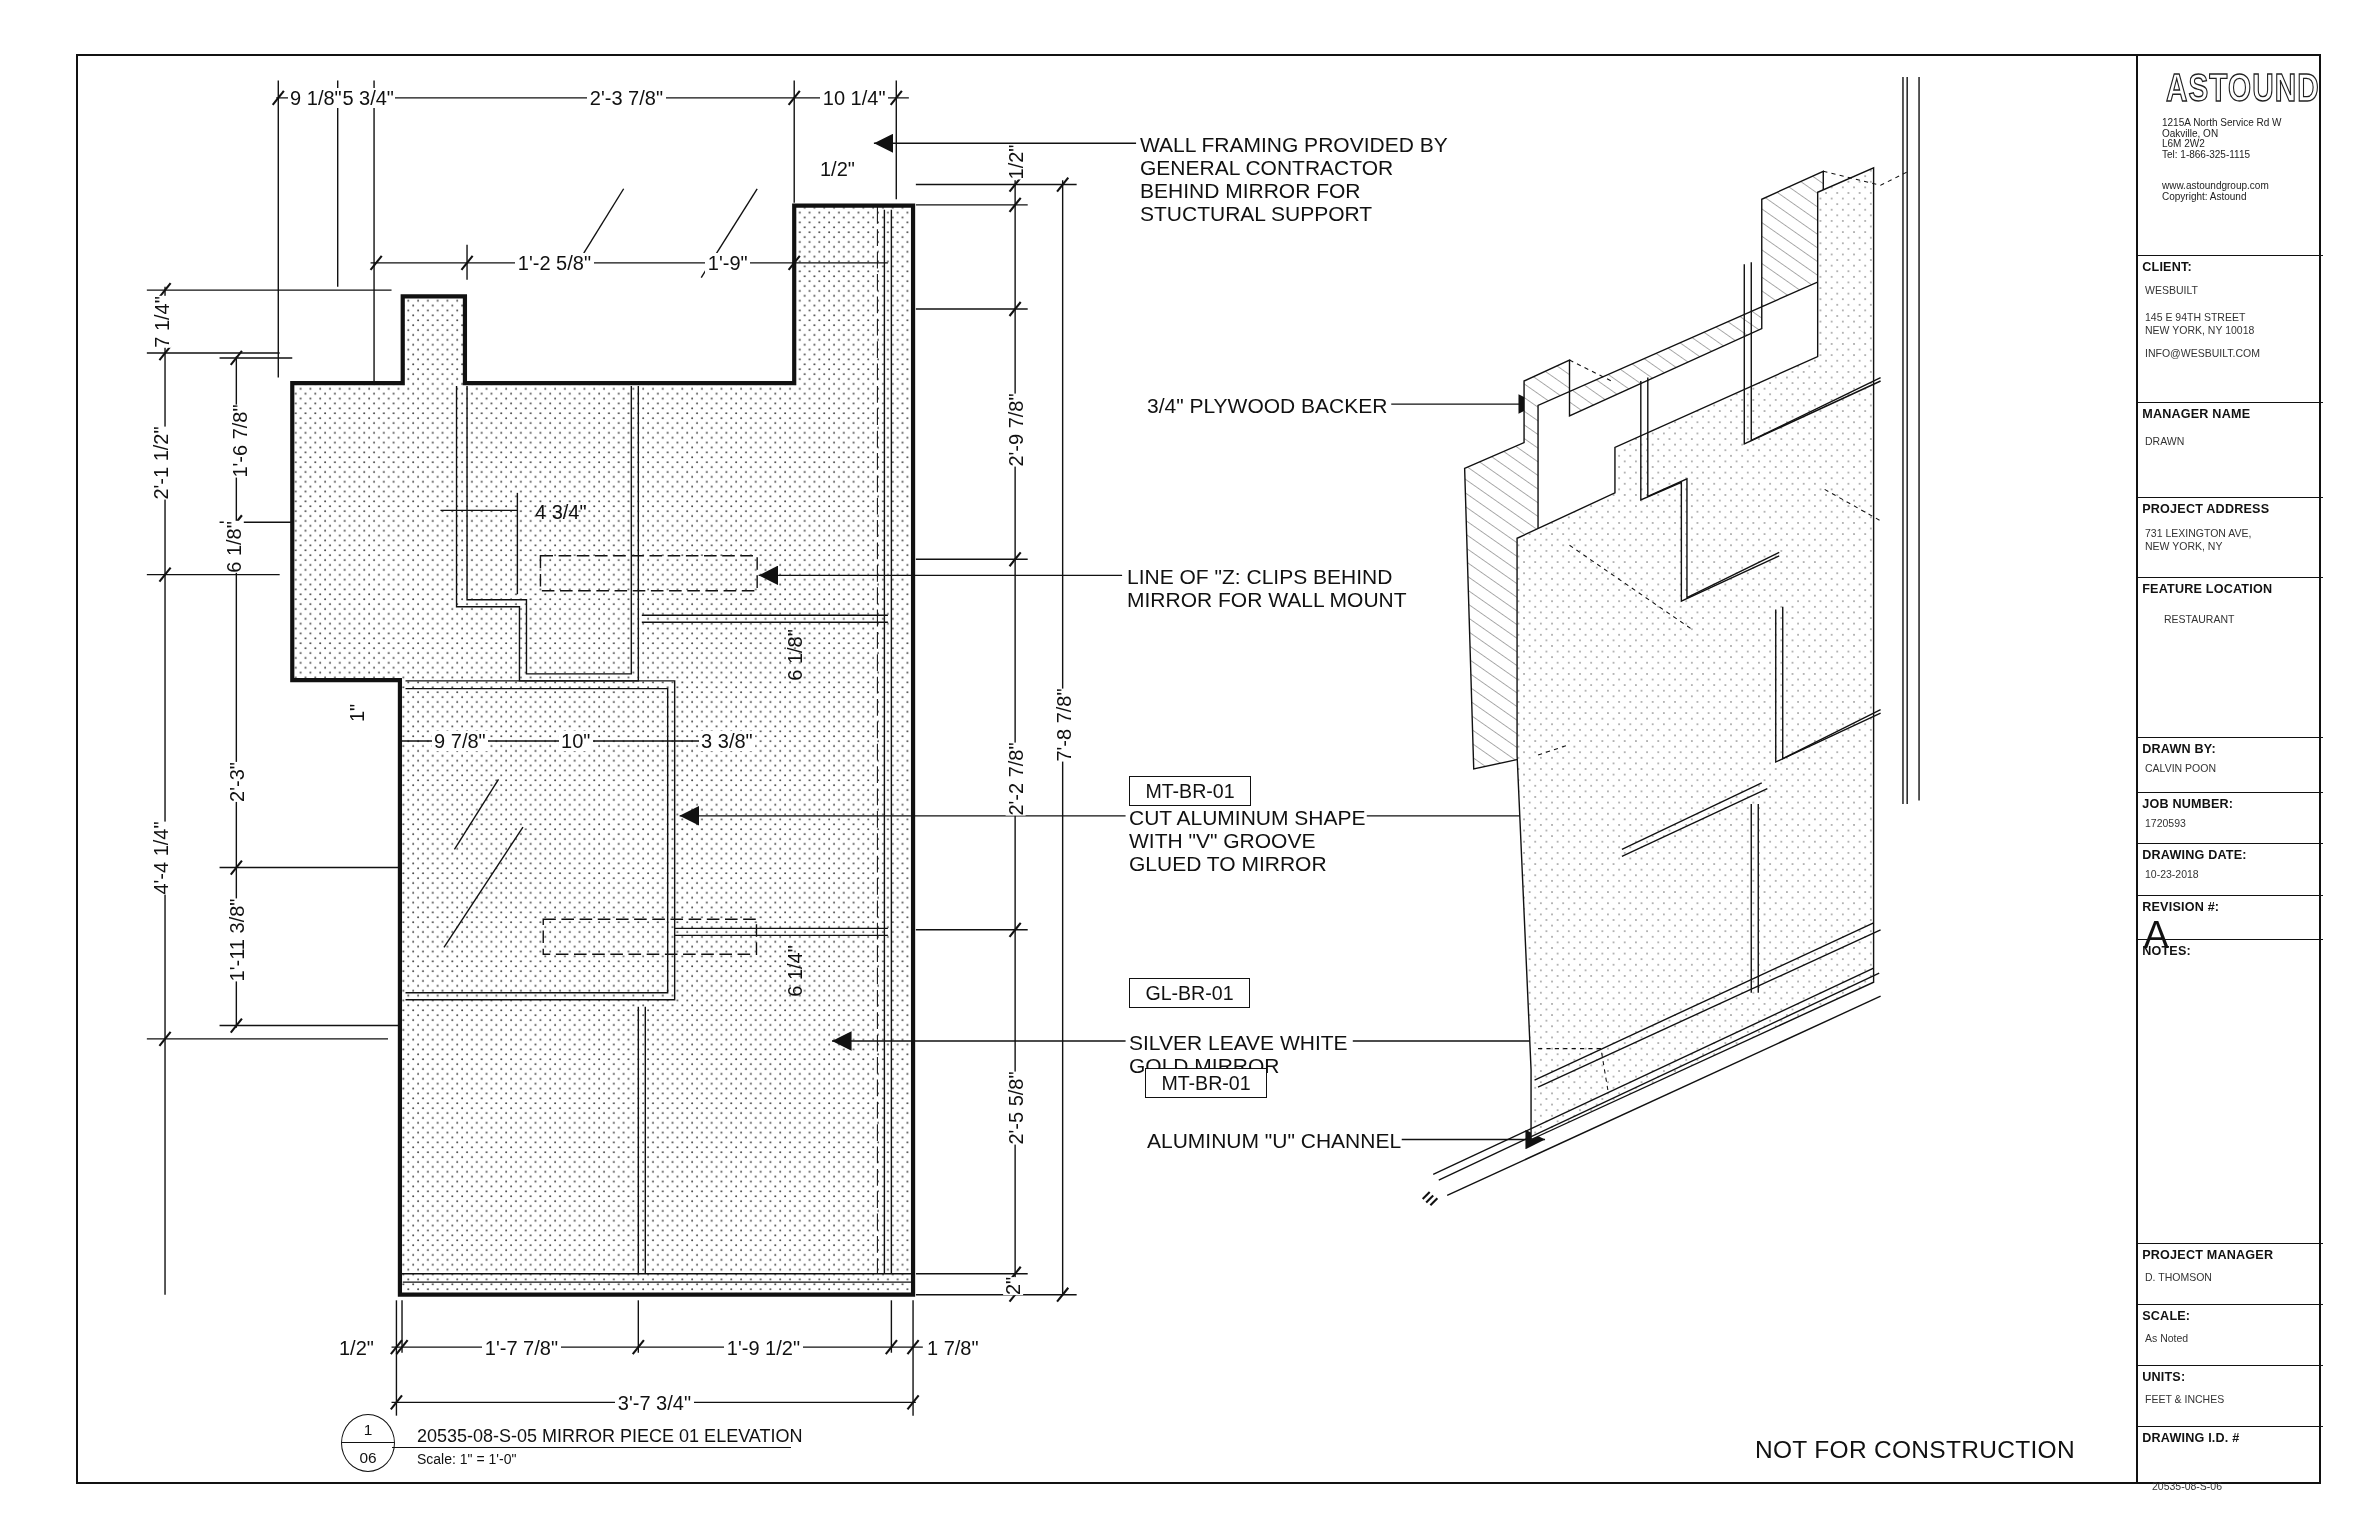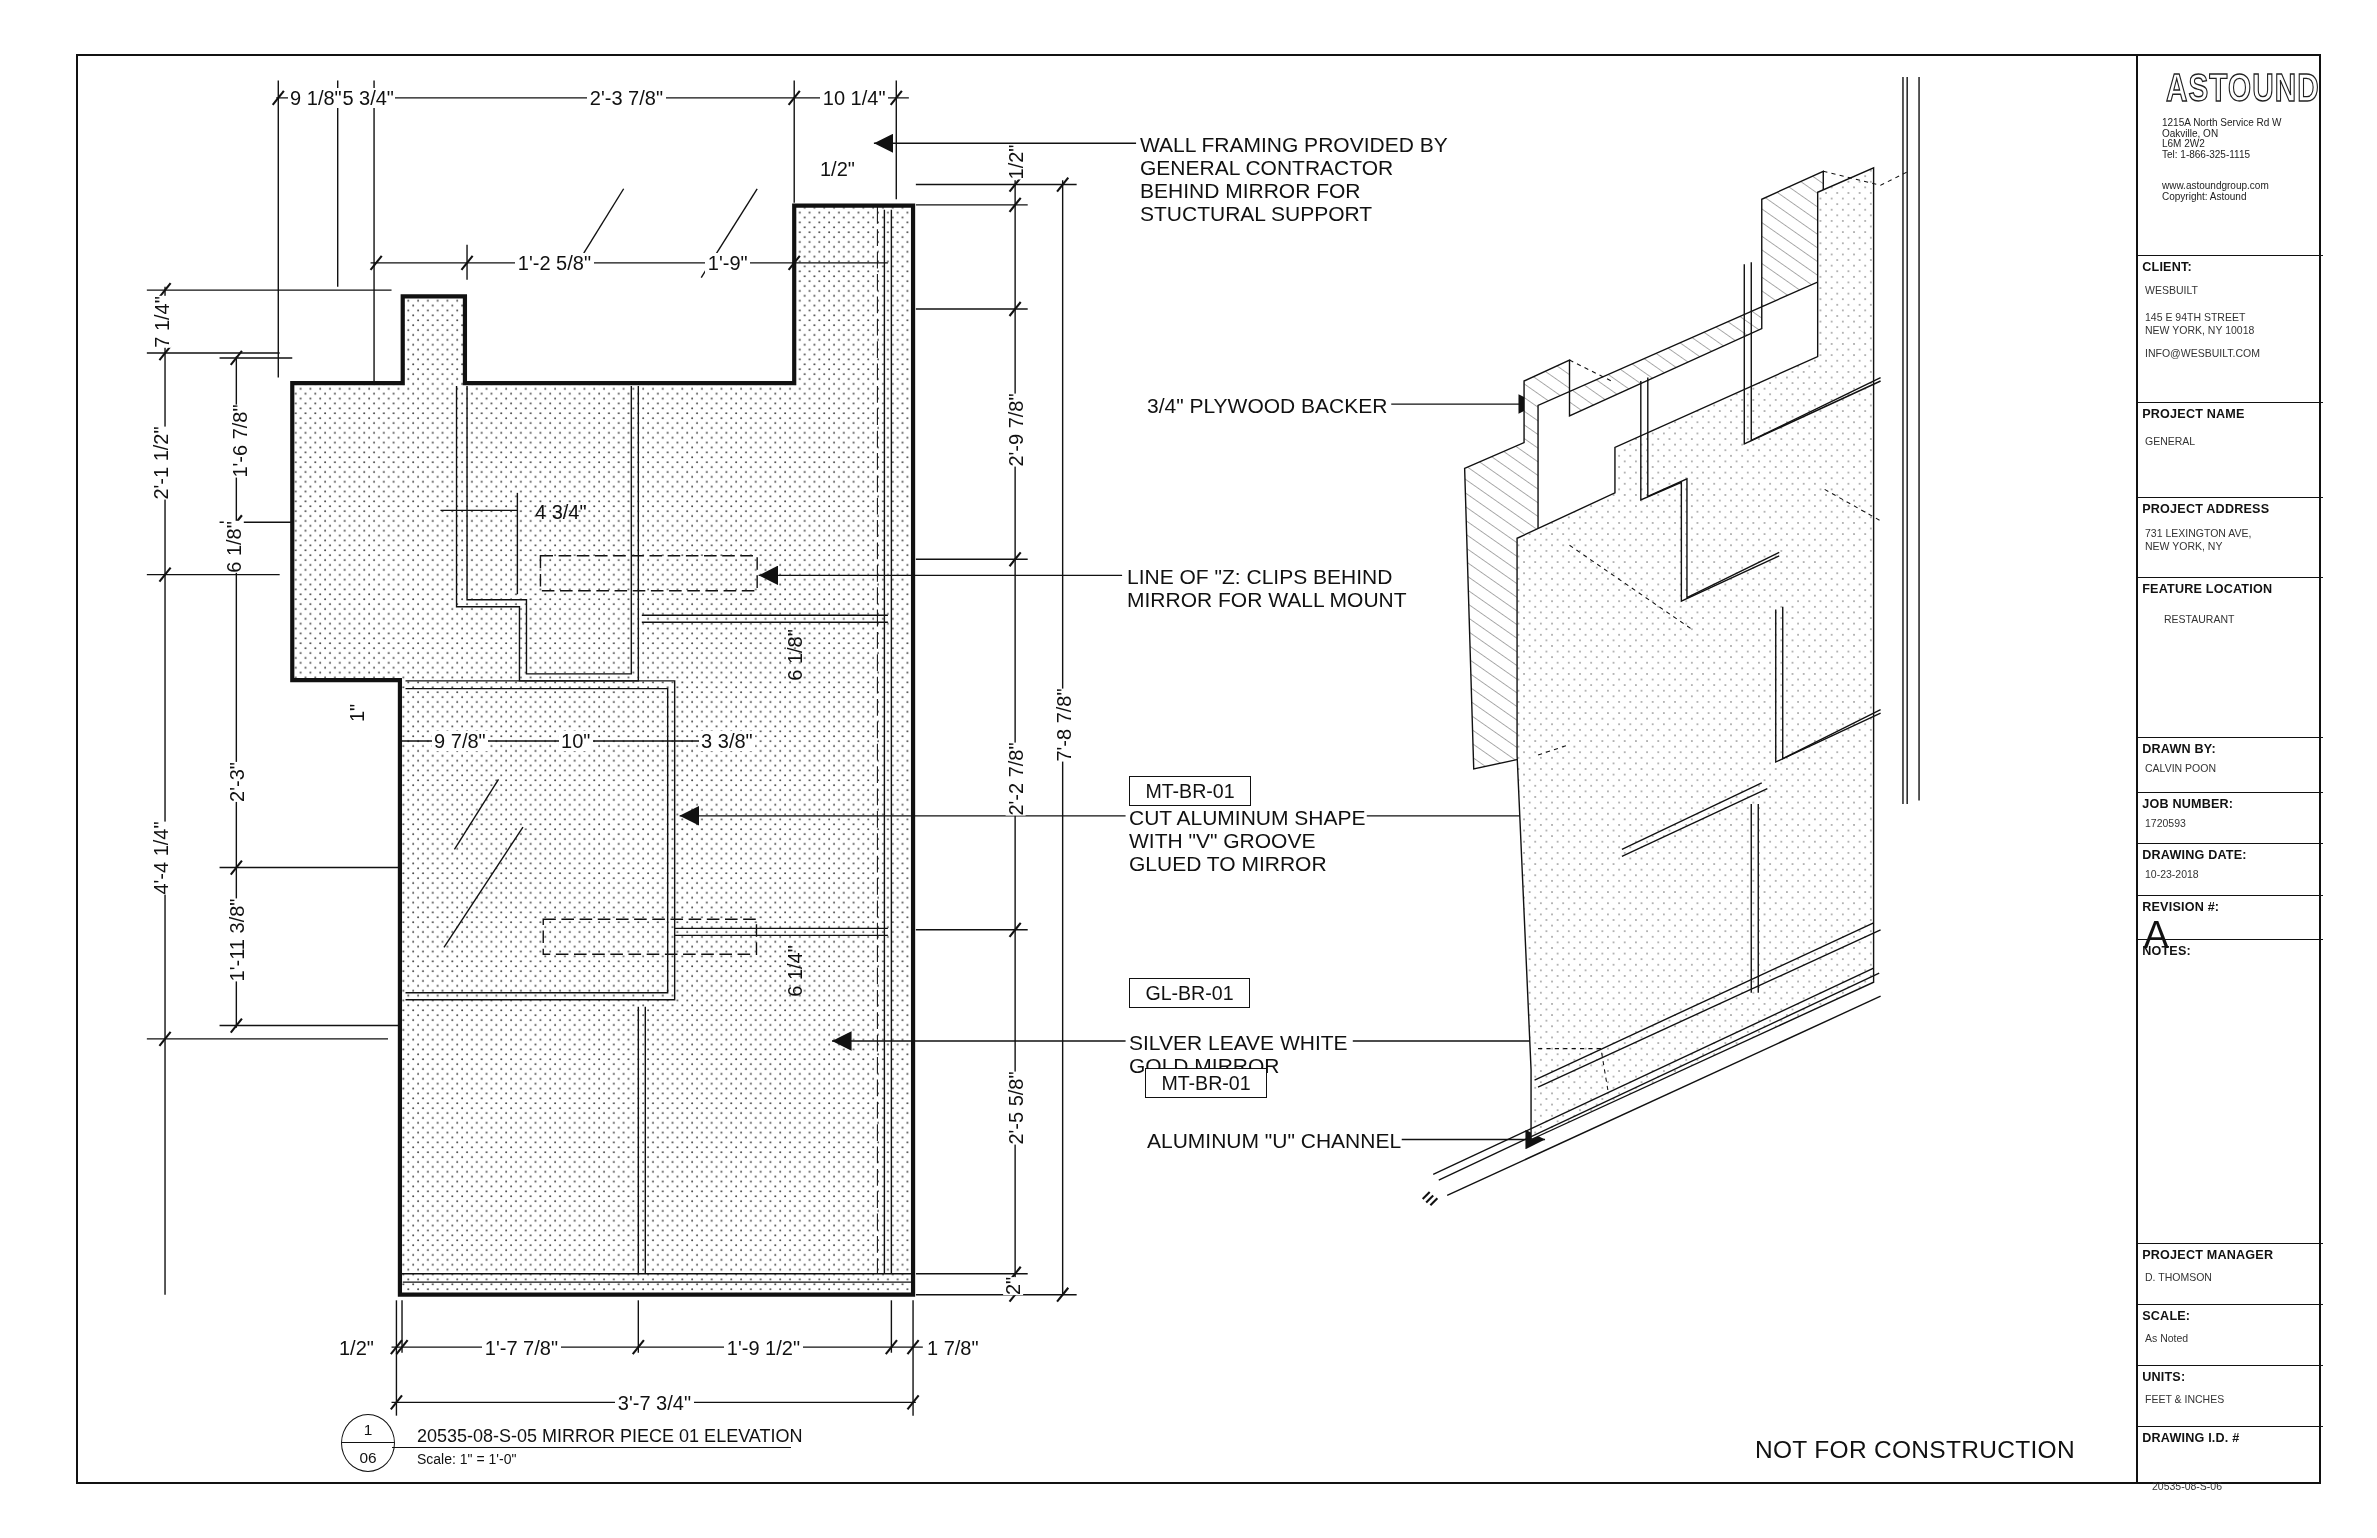--- a/index.html
+++ b/index.html
@@ -301,22 +301,22 @@
 Copyright: Astound</div>
   </div>
   <div class="tb-sec" style="top:201px;height:147px;">
     <span class="tb-h">CLIENT:</span>
     <span class="tb-v" style="top:28px;">WESBUILT</span>
     <span class="tb-v" style="top:55px;">145 E 94TH STREET
 NEW YORK, NY 10018</span>
     <span class="tb-v" style="top:91px;">INFO@WESBUILT.COM</span>
   </div>
   <div class="tb-sec" style="top:348px;height:94px;">
-    <span class="tb-h">PROJECT NAME</span>
-    <span class="tb-v" style="top:32px;">GENERAL</span>
+    <span class="tb-h">MANAGER NAME</span>
+    <span class="tb-v" style="top:32px;">DRAWN</span>
   </div>
   <div class="tb-sec" style="top:443px;height:80px;">
     <span class="tb-h">PROJECT ADDRESS</span>
     <span class="tb-v" style="top:29px;">731 LEXINGTON AVE,
 NEW YORK, NY</span>
   </div>
   <div class="tb-sec" style="top:523px;height:80px;">
     <span class="tb-h">FEATURE LOCATION</span>
     <span class="tb-v" style="top:35px;padding-left:19px;">RESTAURANT</span>
   </div>

